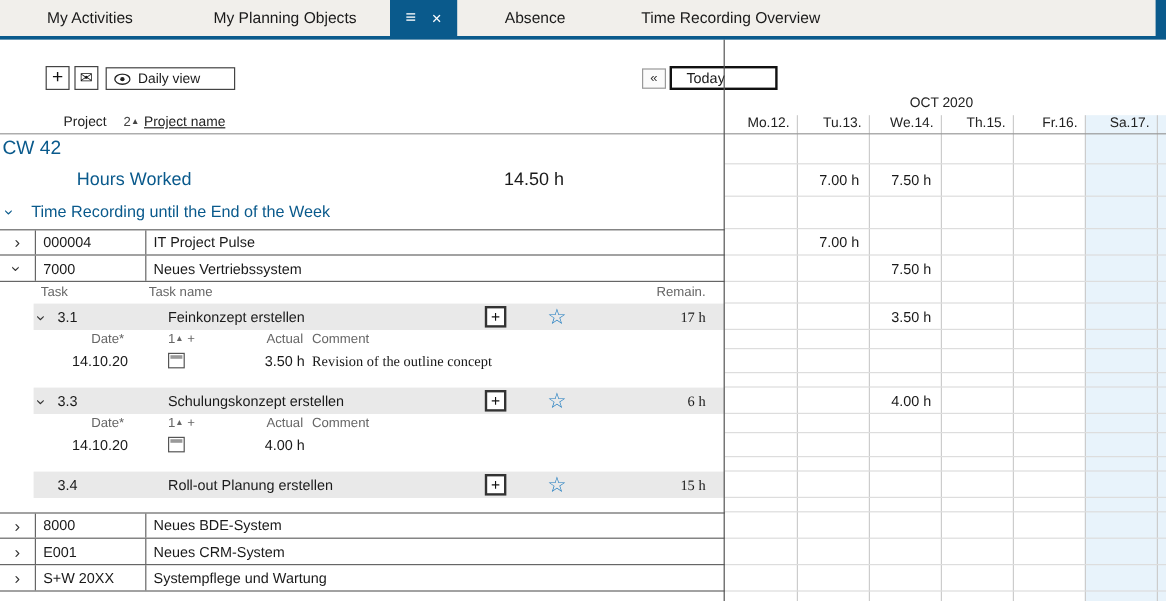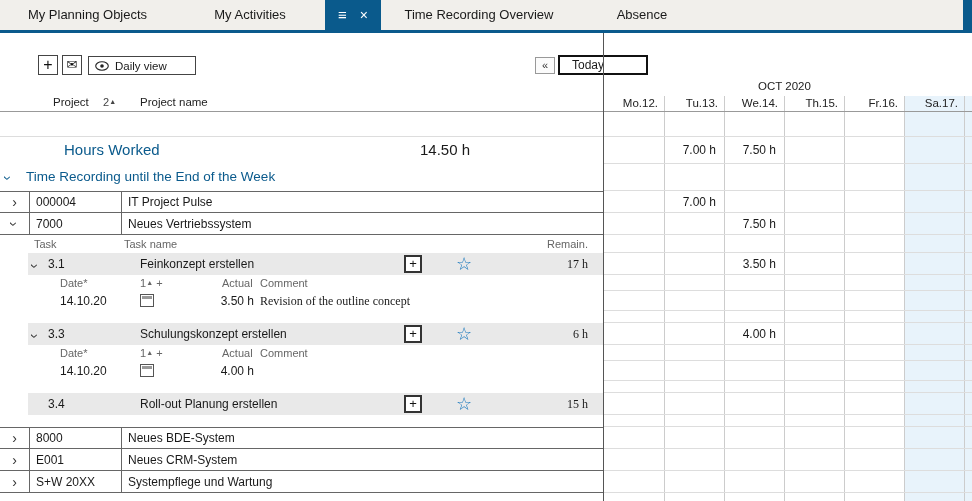--- a/index.html
+++ b/index.html
@@ -43,21 +43,21 @@
   .viewbox { position:absolute; left:88px; top:23px; width:108px; height:19px; border:1px solid #444;
              box-sizing:border-box; display:flex; align-items:center; gap:6px; padding:0 6px;
              font-size:11.5px; background:#fff; cursor:pointer; }
   .prevbtn { position:absolute; left:535px; top:24px; width:20px; height:17px; border:1px solid #999;
              background:#fbfbfb; font-size:11px; line-height:15px; text-align:center; box-sizing:border-box;
              cursor:pointer; color:#333; }
   .todaybtn { position:absolute; left:558px; top:22px; width:90px; height:20px; border:2px solid #111;
               background:#fff; font-size:12px; line-height:16px; padding-left:12px; box-sizing:border-box;
               z-index:6; cursor:pointer; }
   .colh { position:absolute; bottom:3px; font-size:11.5px; color:#222; cursor:pointer; }
-  .colh.proj { left:34px;margin-left:19px; } .colh.pname { left:140px; }
+  .colh.proj { left:34px;margin-left:19px; } .colh.pname { left:120px;text-decoration:underline; }
   .colh.sort { left:103px; color:#444; font-size:11px; }
   .arr { font-size:7px; vertical-align:2px; }
   .month { position:absolute; top:47px; left:0; width:361px; text-align:center; font-size:11.5px; color:#222; }
   .days { position:absolute; bottom:0; left:0; height:17px; display:flex; }
   .days .dc { width:60px; flex:none; display:flex; align-items:center; justify-content:flex-end;
               padding-right:6px; box-sizing:border-box; font-size:11.5px; color:#222; cursor:pointer; }
 
   
   .cw  { position:absolute; left:2px;  top:3px; font-size:16px; color:#0a5a8c; }
   .hwl { position:absolute; left:64px; top:4px; font-size:15px; color:#0a5a8c; }
@@ -73,21 +73,21 @@
   .prow.first .lp { border-top:1px solid #666; }
   .c-exp { width:30px; flex:none; display:flex; align-items:center; justify-content:center;
            border-right:1px solid #666; box-sizing:border-box; cursor:pointer; }
   .c-id   { width:92px; flex:none; display:flex; align-items:center; padding-left:6px;
             border-right:1px solid #666; box-sizing:border-box; cursor:pointer; }
   .c-name { flex:1; display:flex; align-items:center; padding-left:6px; cursor:pointer; }
 
   
   .sh { position:absolute; top:50%; transform:translateY(-50%); font-size:11px; color:#666; }
   .sh-task{left:34px} .sh-tname{left:124px} .sh-remain{right:16px}
-  .sh-date{left:60px} .sh-sort{left:140px; cursor:pointer} .sh-actual{left:222px} .sh-comment{left:260px}
+  .sh-date{left:76px} .sh-sort{left:140px; cursor:pointer} .sh-actual{left:222px} .sh-comment{left:260px}
 
   
   .band { position:absolute; left:28px; right:0; top:0; bottom:0; background:#e9e9e9; }
   .t-chev { position:absolute; left:33px; top:4px; cursor:pointer; }
   .t-id   { position:absolute; left:48px;  line-height:22px; font-size:12px; cursor:pointer; }
   .t-name { position:absolute; left:140px; line-height:22px; font-size:12px; cursor:pointer; }
   .pbtn { position:absolute; left:404px; top:2px; width:18px; height:18px; border:2px solid #333;
           background:#fff; box-sizing:border-box; font-size:13px; line-height:13px; text-align:center;
           color:#111; cursor:pointer; }
   .star { position:absolute; left:456px; top:0; font-size:18px; line-height:22px; color:#1878be; cursor:pointer; }
@@ -98,28 +98,28 @@
   .cal { position:absolute; left:140px; top:3px; width:14px; height:13px; border:1px solid #555;
          box-sizing:border-box; background:#fff; cursor:pointer; }
   .cal::before { content:""; position:absolute; left:1px; right:1px; top:1px; height:3px; background:#999; }
   .d-actual { position:absolute; left:170px; width:84px; text-align:right; line-height:20px; font-size:12px; }
   .d-comment { position:absolute; left:260px; line-height:20px; font-size:12px;font-family:Liberation Serif, serif; }
 </style>
 </head>
 <body>
 
 <div class="tabbar">
+  <div class="tab t1">My Activities</div>
   <div class="tab t2">My Planning Objects</div>
-  <div class="tab t1">My Activities</div>
   <div class="tab active">
     <span class="tmenu">≡</span>
     <span class="tclose">×</span>
   </div>
+  <div class="tab t5">Absence</div>
   <div class="tab t4">Time Recording Overview</div>
-  <div class="tab t5">Absence</div>
   <div class="endcap"></div>
 </div>
 
 <div class="content">
 
   <div class="wkbg"></div>
   <div class="slbg"></div>
   <div class="vline v1"></div>
   <div class="vline v2"></div>
   <div class="vline v3"></div>
@@ -155,20 +155,23 @@
           <div class="dc">Tu.13.</div>
           <div class="dc">We.14.</div>
           <div class="dc">Th.15.</div>
           <div class="dc">Fr.16.</div>
           <div class="dc">Sa.17.</div>
         </div>
       </div>
     </div>
 
     <div class="row h25">
+      <div class="lp">
+          <span class="cw">CW 42</span>
+        </div>
       <div class="rp"></div>
     </div>
 
     <div class="row h27">
       <div class="lp">
         <span class="hwl">Hours Worked</span>
         <span class="hwt">14.50 h</span>
       </div>
       <div class="rp">
         <div class="rv col2">7.00 h</div>

